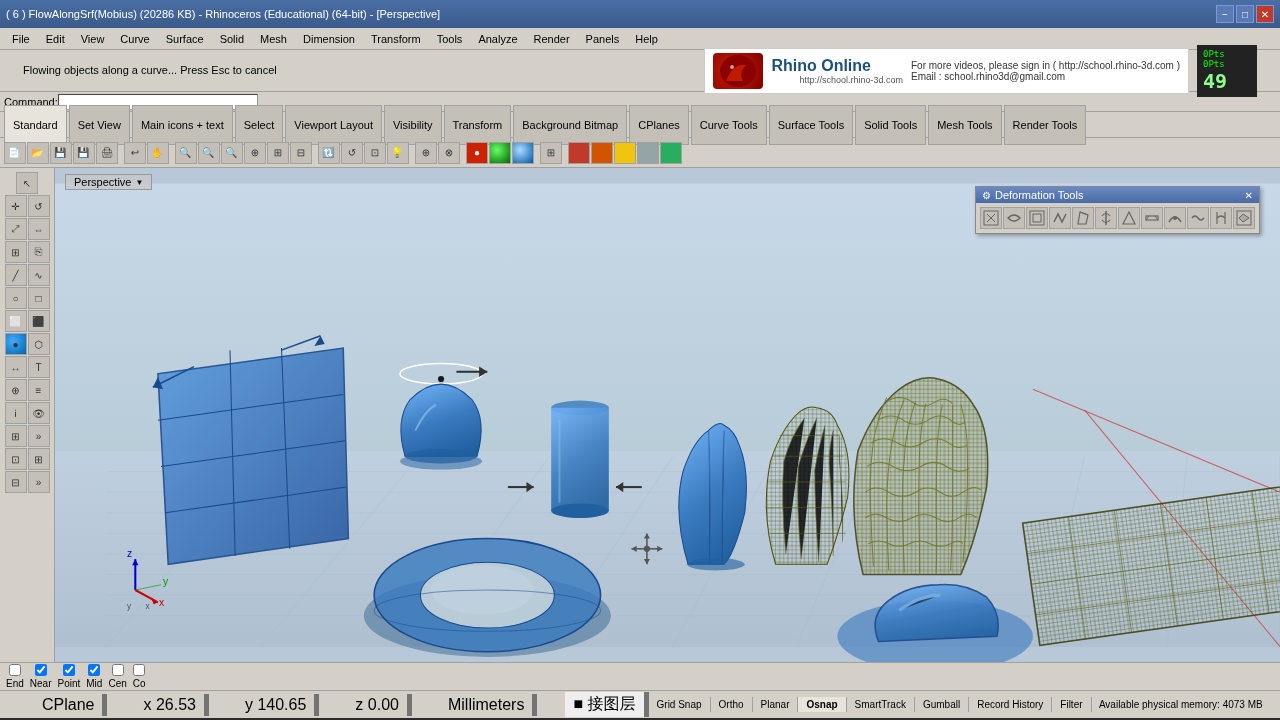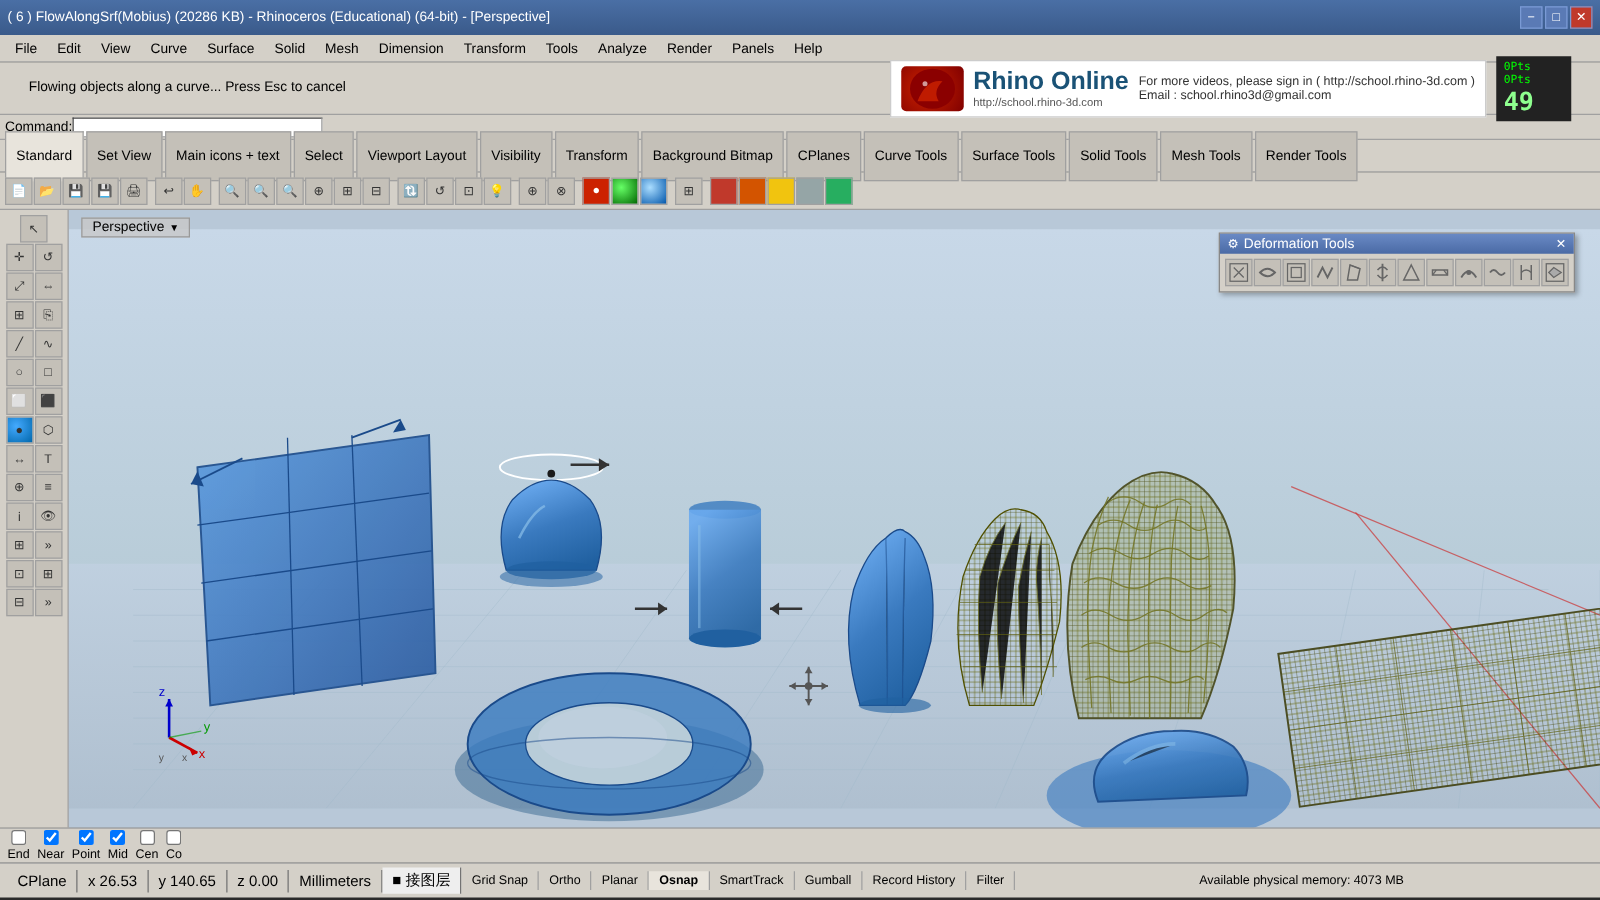--- a/index.html
+++ b/index.html
@@ -62,21 +62,21 @@
       padding: 4px 8px;
       margin-right: 8px;
     }
     #rhino-logo {
       width: 50px; height: 36px;
       background: radial-gradient(circle at 40% 50%, #cc2200, #800000);
       border-radius: 4px;
       display: flex; align-items: center; justify-content: center;
       color: white; font-size: 8px; font-weight: bold;
     }
-    #rhino-online-title { font-size: 20px; font-weight: bold; color: #1a5276; }
+    #rhino-online-title { font-size: 16px; font-weight: bold; color: #1a5276; }
     #fps-display {
       background: #222;
       color: #0f0;
       font-size: 10px;
       padding: 4px 6px;
       font-family: monospace;
       min-width: 60px;
       text-align: left;
     }
 
@@ -261,23 +261,24 @@
       background: #d4d0c8;
       display: flex;
       align-items: center;
       padding: 0 6px;
       border-top: 1px solid #a0a0a0;
       font-size: 10px;
       gap: 0;
     }
     .status-item {
       padding: 2px 8px;
-      border-right: 1px solid #737373;
-      font-size: 12px;
+      border-right: 5px solid #737373;
+      font-size: 16px;
       white-space: nowrap;
+      margin-left: 28px;
     }
     .status-btn {
       padding: 2px 8px;
       border-right: 1px solid #a0a0a0;
       font-size: 10px;
       cursor: pointer;
       white-space: nowrap;
     }
     .status-btn.active { background: #e8e4dc; font-weight: bold; }
     .status-last { flex: 1; text-align: center; padding-right: 4px; font-size: 10px; }
@@ -321,21 +322,21 @@
   <div id="rhino-online">
     <div id="rhino-logo">
       <svg width="40" height="36" viewBox="0 0 40 36">
         <ellipse cx="20" cy="18" rx="18" ry="16" fill="#8B0000"></ellipse>
         <path d="M8 28 Q15 10 28 12 Q20 20 25 28" fill="#cc2200" opacity="0.8"></path>
         <circle cx="14" cy="14" r="2" fill="white" opacity="0.6"></circle>
       </svg>
     </div>
     <div>
       <div id="rhino-online-title">Rhino Online</div>
-      <div style="font-size:9px; color:#555;">http://school.rhino-3d.com</div>
+      <div style="font-size:9px; color:#555;margin-left:28px;">http://school.rhino-3d.com</div>
     </div>
     <div style="font-size:10px; color:#333; max-width:400px;">
       <div>For more videos, please  sign in ( http://school.rhino-3d.com )</div>
       <div>Email : school.rhino3d@gmail.com</div>
     </div>
   </div>
   <div id="fps-display">
     <div style="font-size:9px;">0Pts<br>0Pts</div>
     <div style="font-size:20px; color:#8fff8f; font-weight:bold;">49</div>
   </div>

